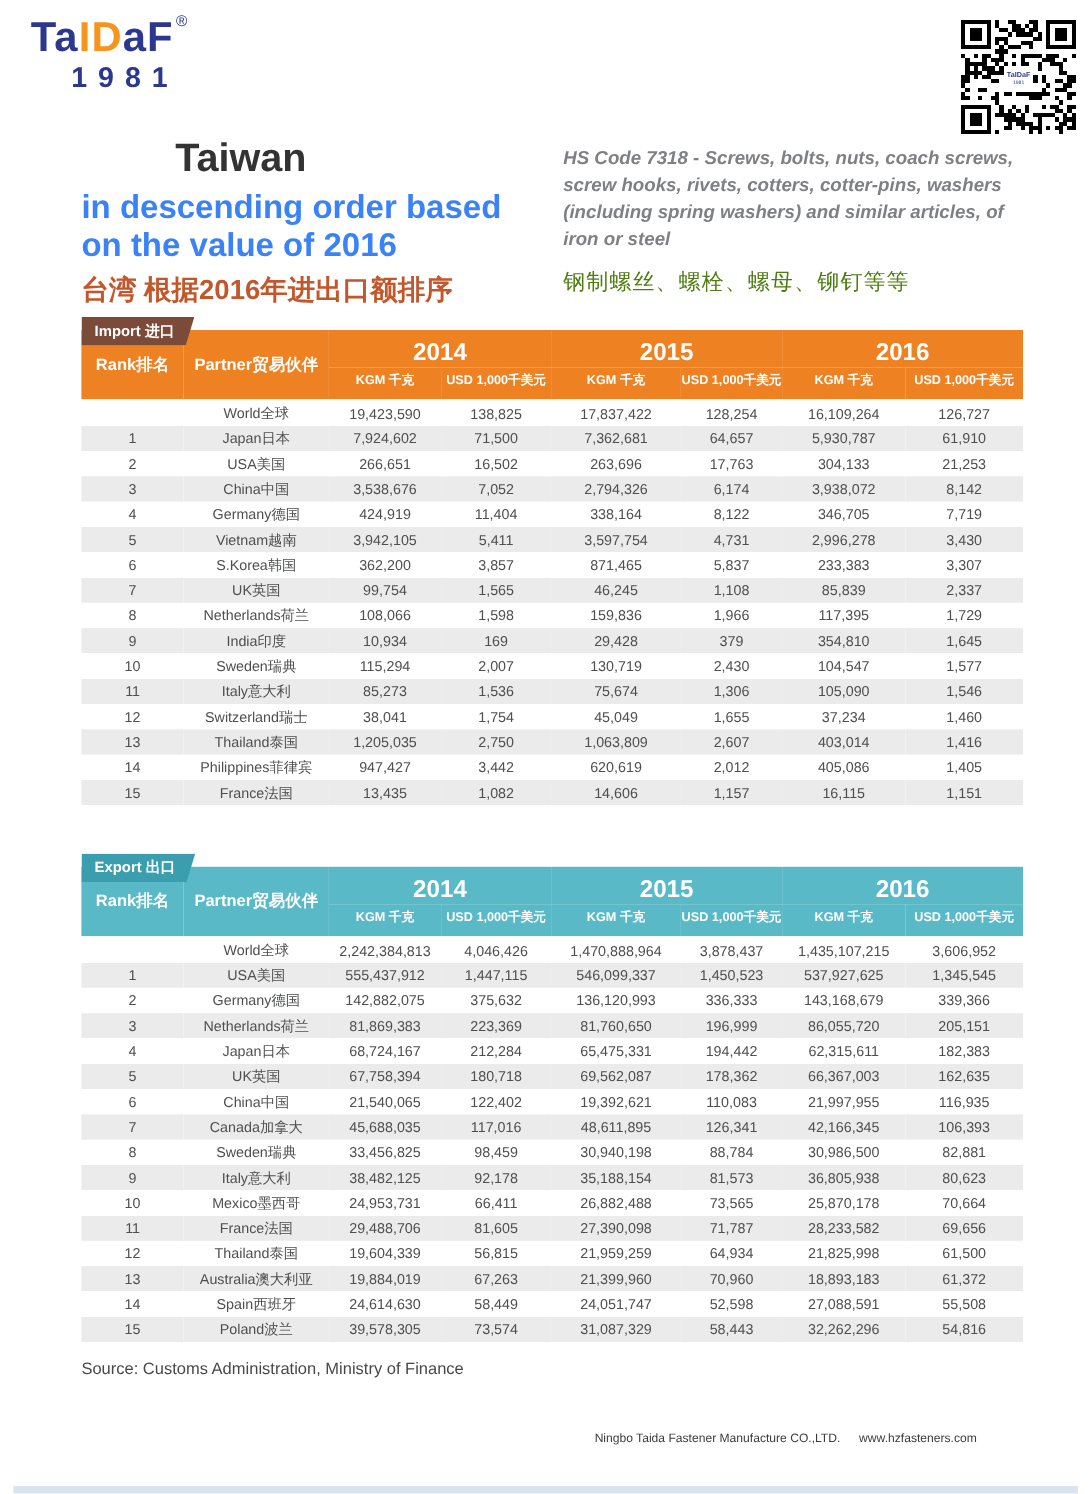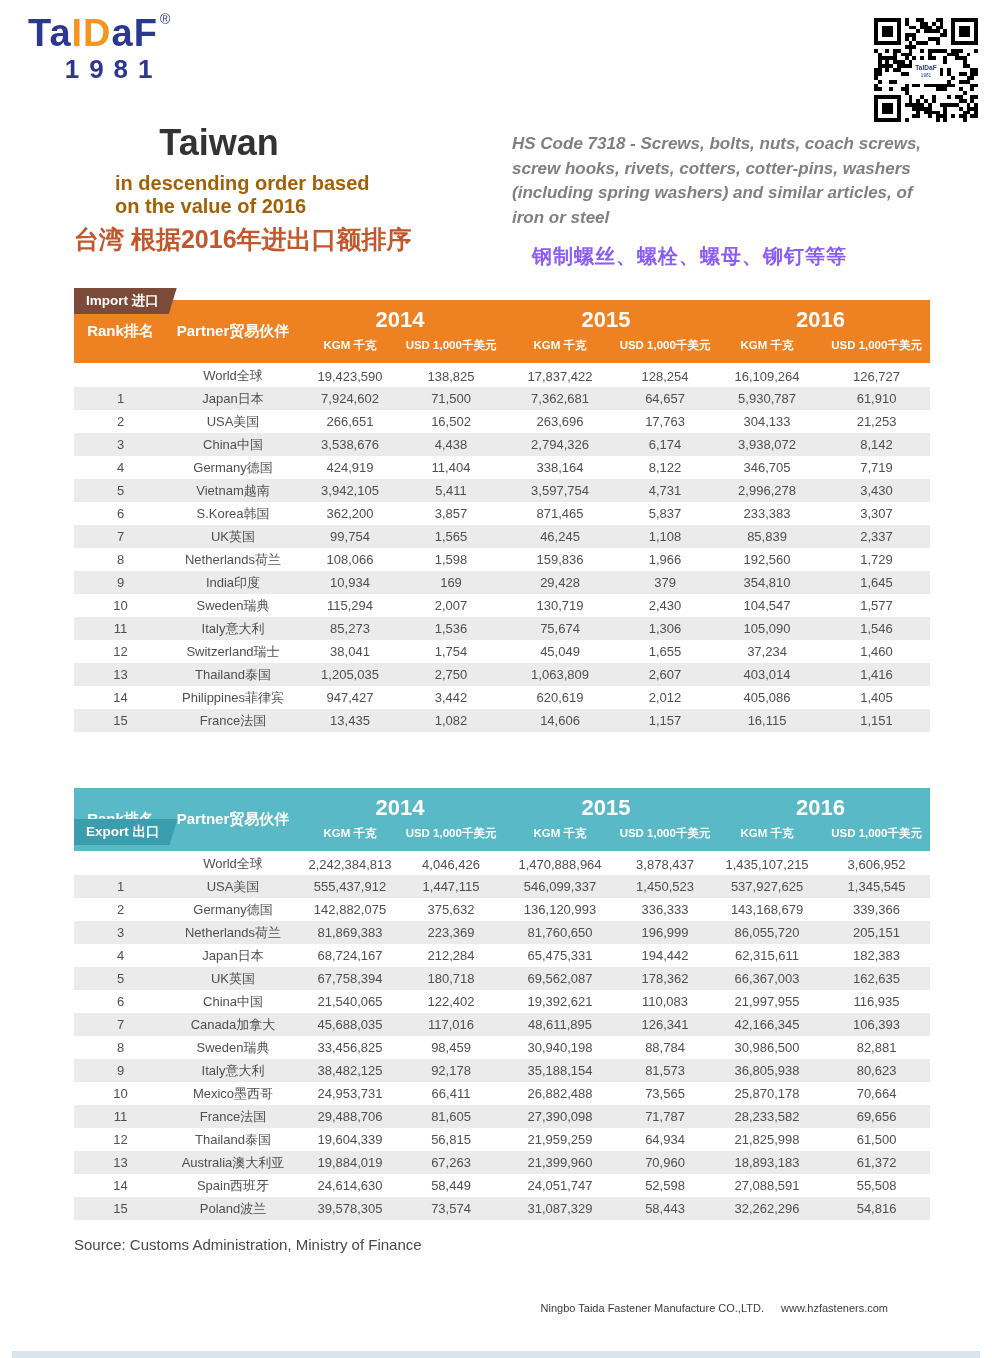--- a/index.html
+++ b/index.html
@@ -14,36 +14,36 @@
   .brand sup { font-size:14px; font-weight:normal; vertical-align:22px; margin-left:2px; }
   .logo .year { color:var(--logo-blue); font-weight:bold; font-size:26px; letter-spacing:10px; text-align:center; margin-top:2px; padding-left:28px; }
 
   
   .qr { position:absolute; left:858px; top:14px; width:112px; height:112px; }
   .qr svg { width:100%; height:100%; display:block; }
 
   
   .title-left { position:absolute; left:62px; top:122px; width:400px; }
   .title-left h1 { width:290px; text-align:center; font-size:36px; color:#333333; font-weight:bold; }
-  .sub-en { margin-top:8px; font-size:20px; line-height:1.16; font-weight:bold; color:#a16207;margin-left:41px; }
+  .sub-en { margin-top:8px; font-size:30px; line-height:1.16; font-weight:bold; color:#3b82f6; }
   .sub-cn { margin-top:5px; font-size:25px; font-weight:bold; color:var(--title-cn); }
 
   .title-right { position:absolute; left:500px; top:132px; width:430px; }
   .hs-desc { font-style:italic; font-weight:bold; color:#7e8083; font-size:17px; line-height:1.45; }
-  .hs-cn { margin-top:12px; font-size:20px; font-weight:bold; color:#8b5cf6; letter-spacing:1px;margin-left:20px; }
+  .hs-cn { margin-top:12px; font-size:20px; font-weight:normal; color:#4d7c0f; letter-spacing:1px; }
 
   
   .table-block { position:absolute; left:62px; width:856px; }
   .table-block.import { top:288px; }
   .table-block.export { top:776px; }
 
   .badge { position:absolute; left:0; top:0; z-index:2; color:#fff; font-weight:bold; font-size:13.5px;
            padding:4px 18px 4px 12px; clip-path:polygon(0 0,100% 0,calc(100% - 8px) 100%,0 100%); }
   .import .badge { background:var(--import-badge); }
-  .export .badge { background:var(--export-badge);margin-top:43px; }
+  .export .badge { background:var(--export-badge); }
 
   table.data-table { margin-top:12px; width:856px; border-collapse:collapse; table-layout:fixed; }
   .import table.data-table thead th { background:var(--import-accent); }
   .export table.data-table thead th { background:var(--export-accent); }
   table.data-table thead th { color:#fff; font-weight:bold; }
   tr.year-row th.year { font-size:22px; height:34px; vertical-align:bottom; padding-bottom:1px; }
   tr.year-row th.span-col { font-size:15px; vertical-align:middle; }
   tr.sub-row th { font-size:11.5px; height:30px; vertical-align:top; padding-top:4px; }
   tr.sub-row th, th.span-col { border-bottom:3px solid #fff; }
   table.data-table td { height:23px; font-size:13px; color:#4e4f51; text-align:center; white-space:nowrap; overflow:hidden; }
@@ -383,21 +383,21 @@
             <td>16,502</td>
             <td>263,696</td>
             <td>17,763</td>
             <td>304,133</td>
             <td>21,253</td>
           </tr>
           <tr>
             <td>3</td>
             <td>China中国</td>
             <td>3,538,676</td>
-            <td>4,438</td>
+            <td>7,052</td>
             <td>2,794,326</td>
             <td>6,174</td>
             <td>3,938,072</td>
             <td>8,142</td>
           </tr>
           <tr>
             <td>4</td>
             <td>Germany德国</td>
             <td>424,919</td>
             <td>11,404</td>
@@ -436,21 +436,21 @@
             <td>85,839</td>
             <td>2,337</td>
           </tr>
           <tr>
             <td>8</td>
             <td>Netherlands荷兰</td>
             <td>108,066</td>
             <td>1,598</td>
             <td>159,836</td>
             <td>1,966</td>
-            <td>192,560</td>
+            <td>117,395</td>
             <td>1,729</td>
           </tr>
           <tr>
             <td>9</td>
             <td>India印度</td>
             <td>10,934</td>
             <td>169</td>
             <td>29,428</td>
             <td>379</td>
             <td>354,810</td>

